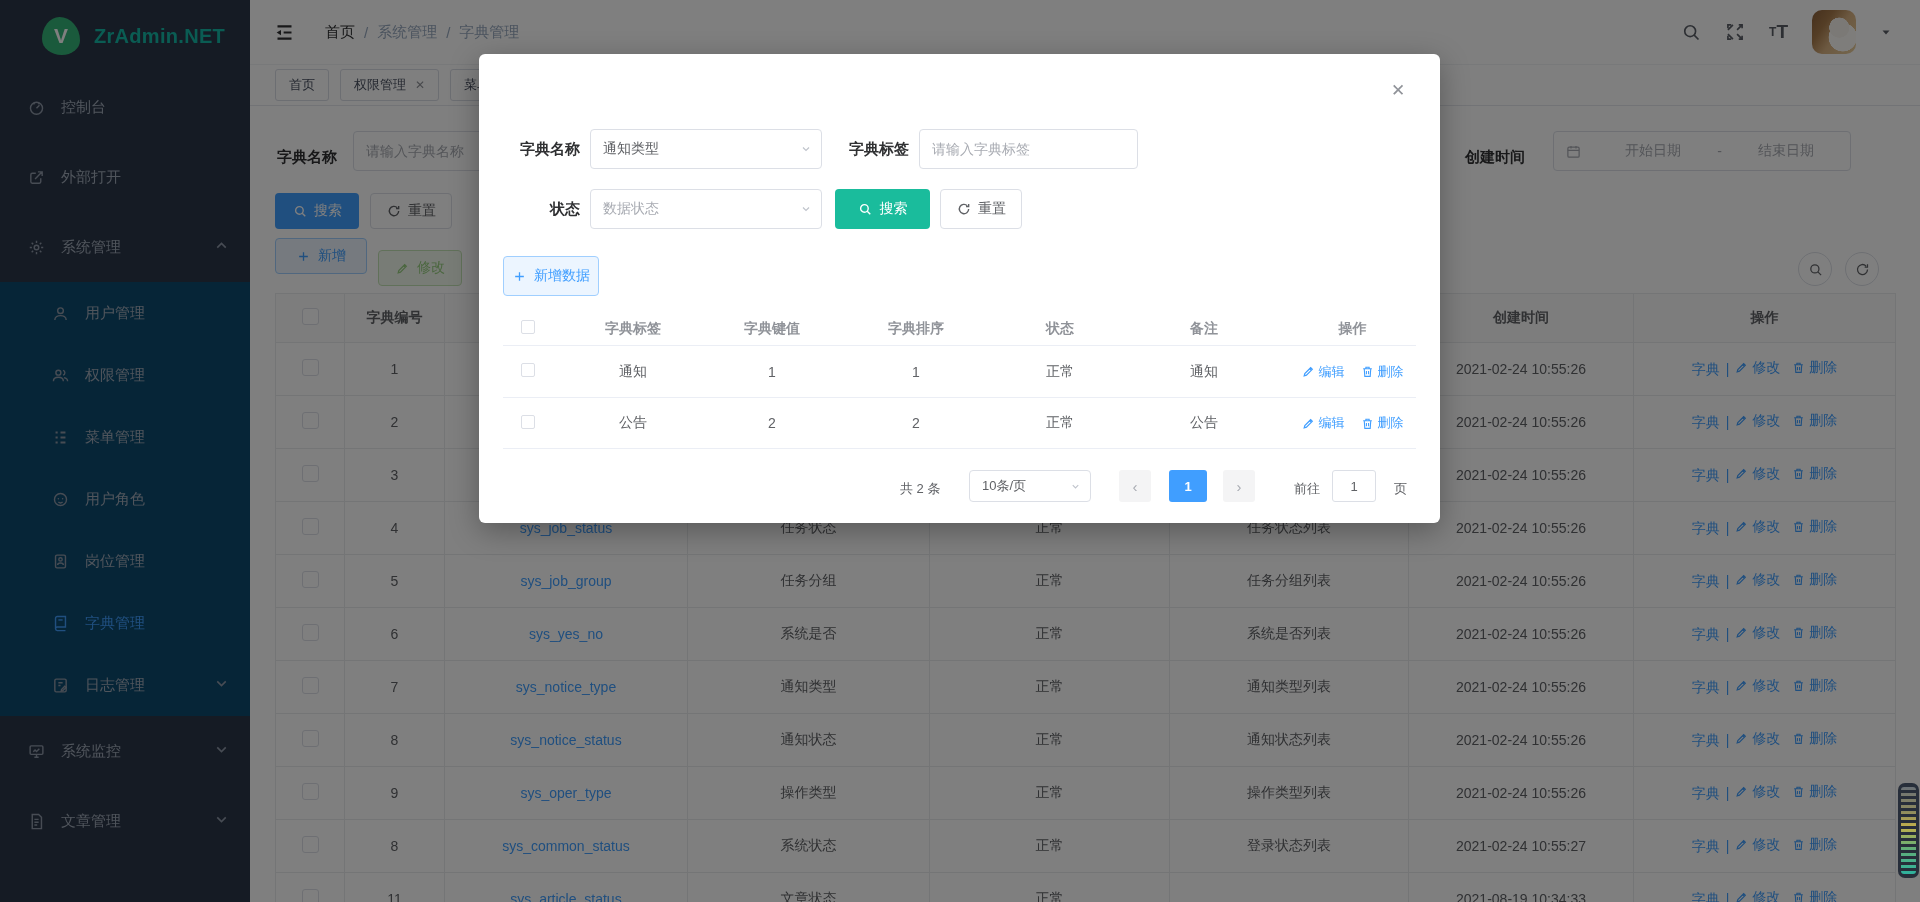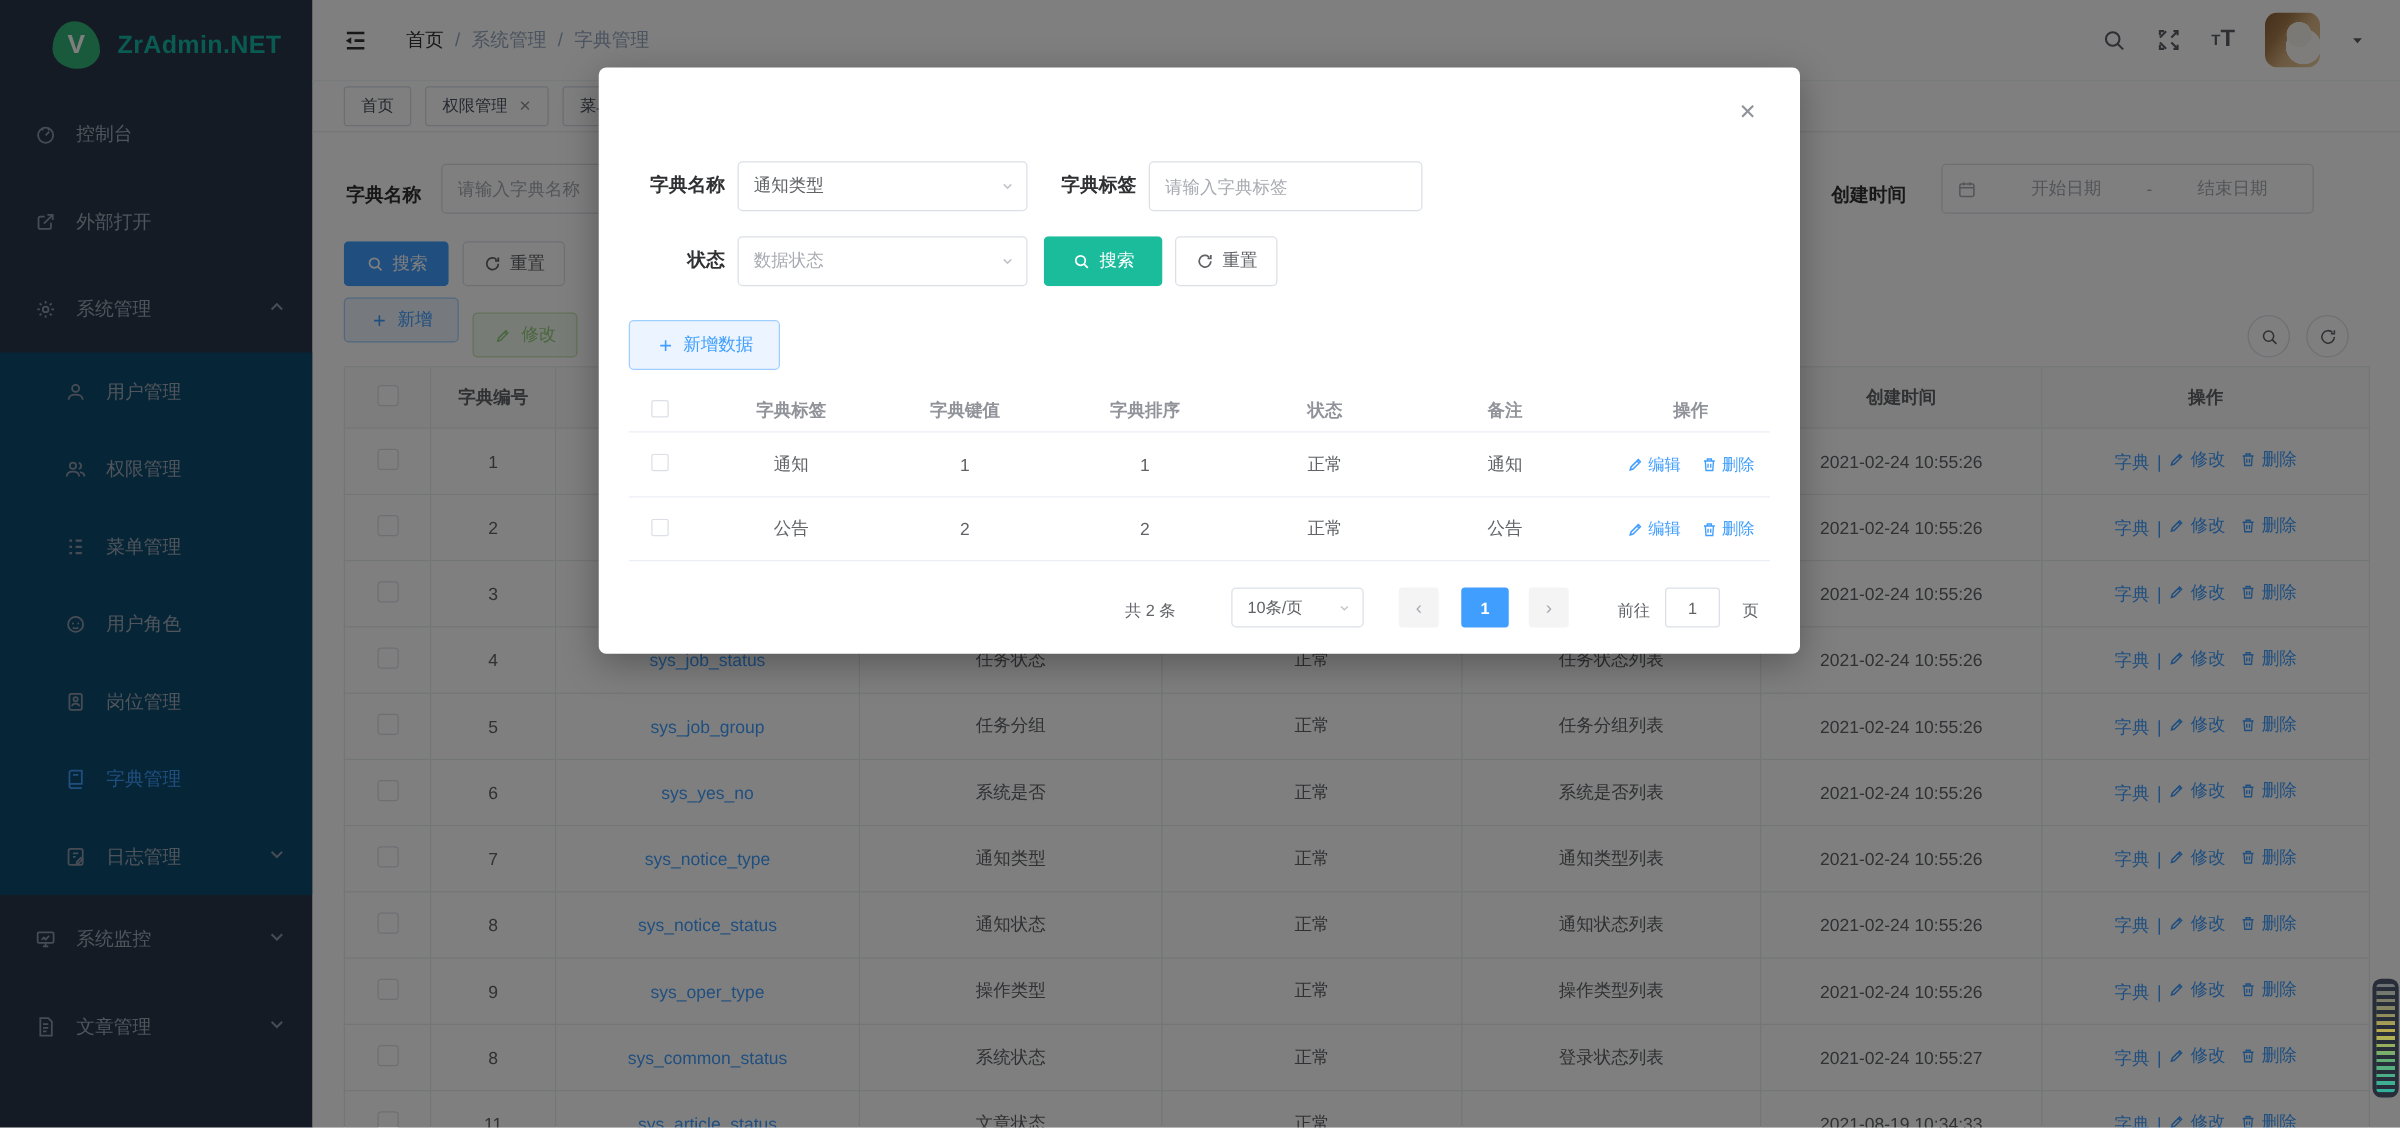--- a/index.html
+++ b/index.html
@@ -92,21 +92,21 @@
   .mt-row{display:flex;align-items:center;box-sizing:border-box}
   .mt-head{height:33px;color:#909399;font-weight:bold;font-size:14px}
   .mt-body{height:52px;border-top:1px solid #ebeef5;font-size:14px;color:#606266}
   .mt-bottom{border-bottom:1px solid #ebeef5}
   .mt-c{text-align:center;overflow:hidden;white-space:nowrap}
   .mcb{display:inline-block;width:14px;height:14px;border:1px solid #dcdfe6;border-radius:2px;background:#fff;box-sizing:border-box}
   .mops{font-size:13px;display:flex;justify-content:center;gap:16px}
   
   .pg{position:absolute;font-size:13px;color:#606266}
   .pg-total{left:421px;top:426px}
-  .pg-size{left:506px;top:416px;width:106px;height:32px}
+  .pg-size{left:490px;top:416px;width:122px;height:32px}
   .pg-btn{position:absolute;top:416px;width:32px;height:32px;background:#f4f4f5;border-radius:3px;color:#a8abb2;
           display:flex;align-items:center;justify-content:center;font-size:15px;cursor:pointer}
   .pg-prev{left:640px}.pg-next{left:744px}
   .pg-cur{position:absolute;left:690px;top:416px;width:38px;height:32px;background:var(--primary,#409eff);
           border-radius:3px;color:#fff;font-weight:bold;display:flex;align-items:center;justify-content:center;font-size:13px}
   .pg-goto{left:815px;top:426px}
   .pg-input{position:absolute;left:853px;top:416px;width:44px;height:32px;border:1px solid #dcdfe6;border-radius:3px;
             text-align:center;font-size:13px;color:#606266;box-sizing:border-box;outline:none}
   .pg-unit{left:915px;top:426px}
   
@@ -629,21 +629,21 @@
   </button>
   <button class="btn btn-plain mbtn-reset" style="left:461px;top:135px;width:82px">
     <span class="ic">
       <svg width="14" height="14" viewBox="0 0 24 24" fill="none" stroke="currentColor" stroke-width="2.4">
         <path d="M20 12a8 8 0 1 1-2.4-5.7M20 3.5V8h-4.5"></path>
         </svg>
     </span>
       <span>重置</span>
   </button>
 
-  <button class="btn btn-blue-plain btn-add" style="left:24px;top:202px;width:121px">
+  <button class="btn btn-blue-plain btn-add" style="left:24px;top:202px;width:96px">
     <span class="ic">
       <svg width="13" height="13" viewBox="0 0 24 24" fill="none" stroke="currentColor" stroke-width="2.4">
           <path d="M12 4v16M4 12h16"></path>
         </svg>
     </span>
       <span>新增数据</span>
   </button>
 
   <div class="mtable" id="modaltable">
       <div class="mt-row mt-head">

